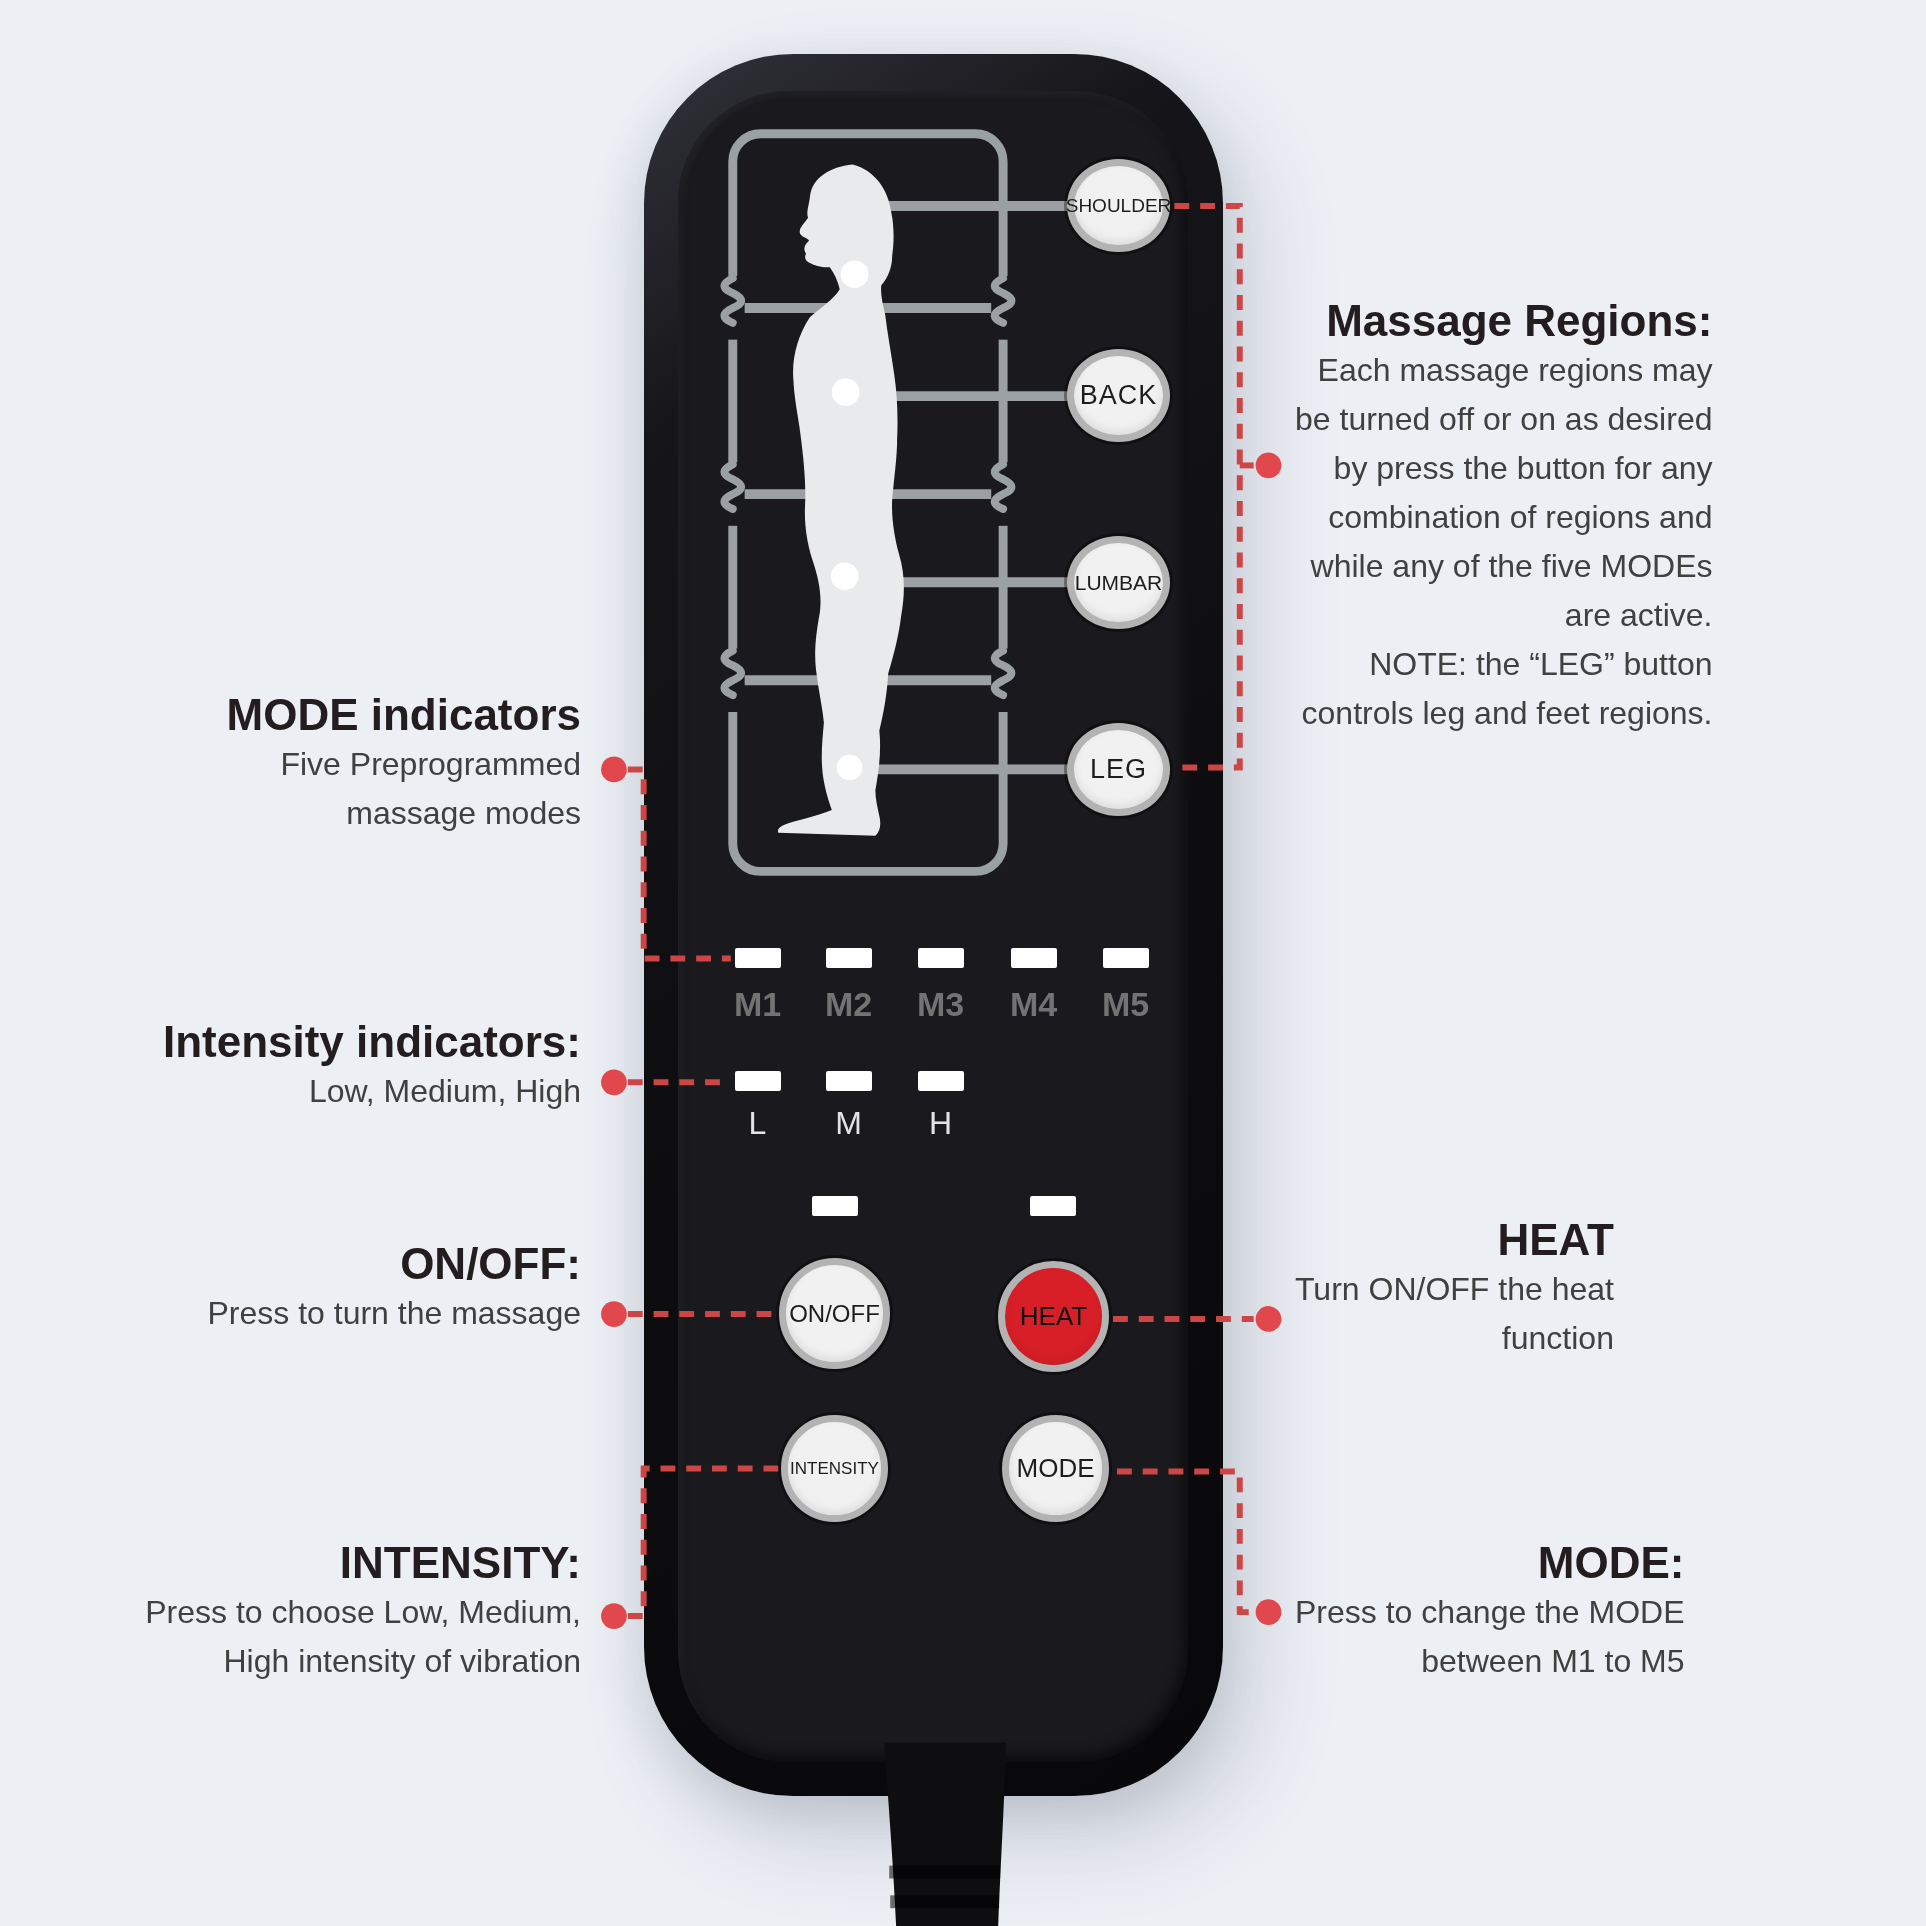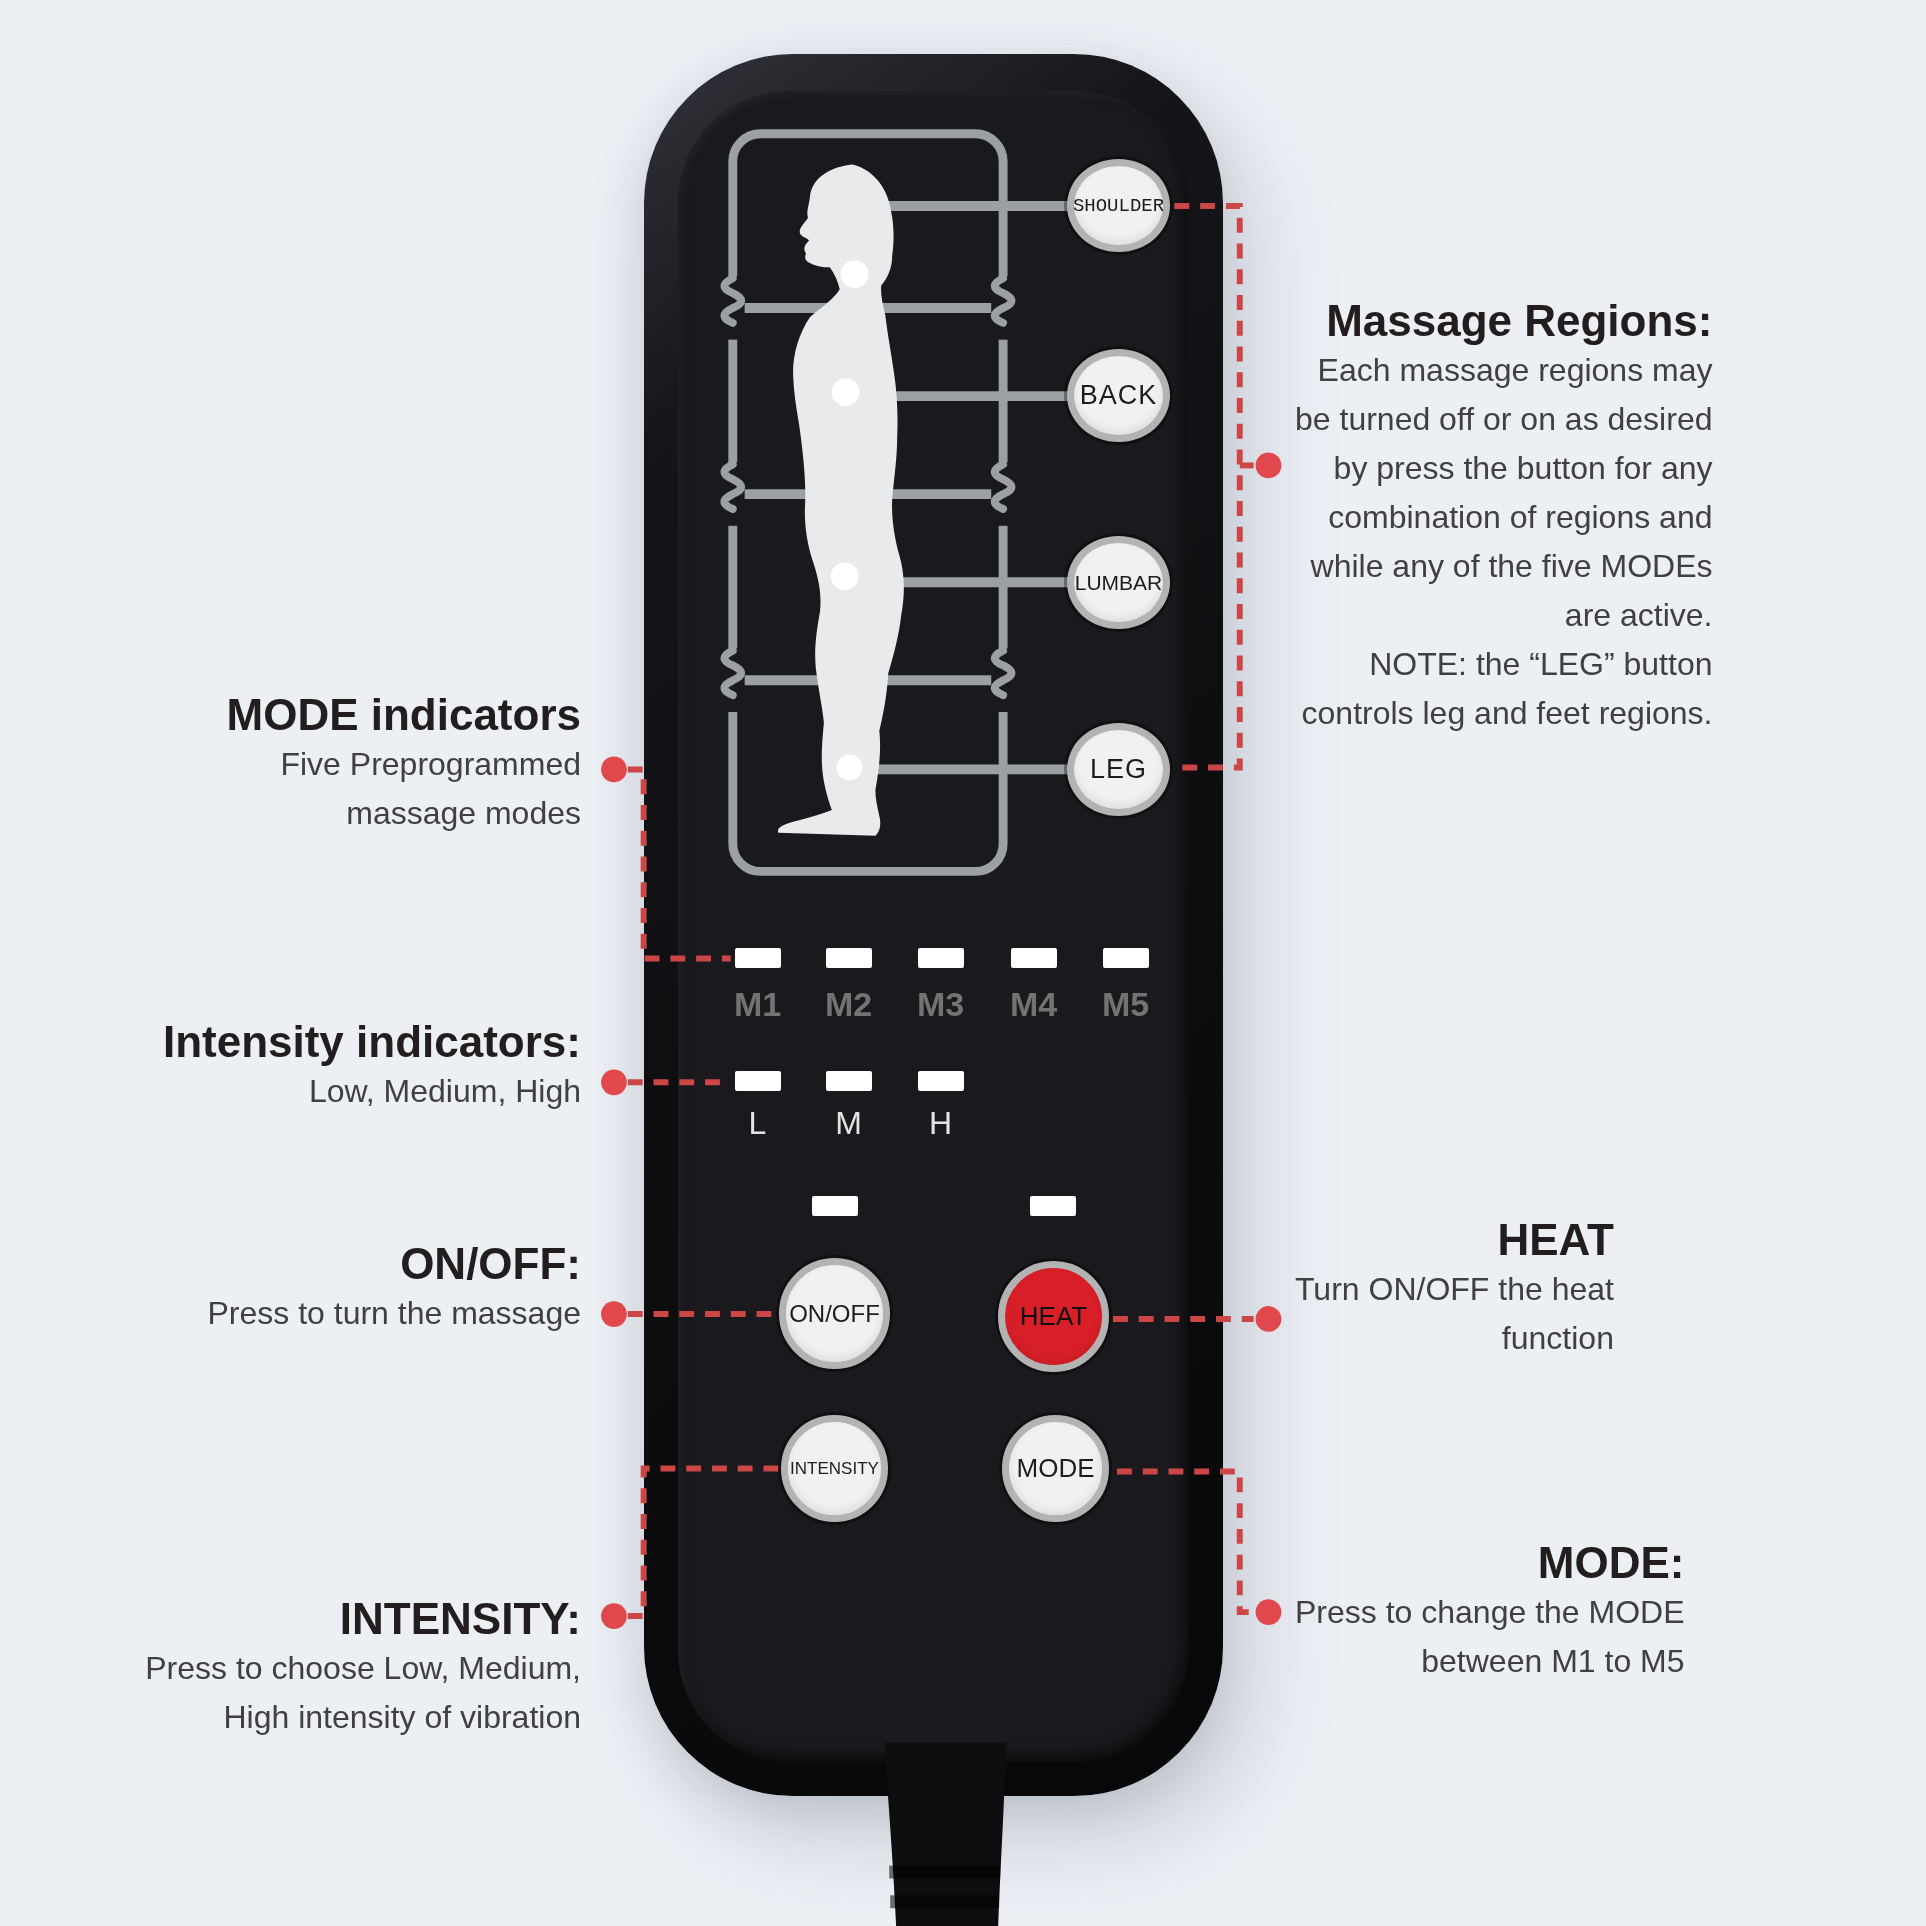--- a/index.html
+++ b/index.html
@@ -146,21 +146,21 @@
       <circle cx="1281" cy="470" r="13"></circle>
       <circle cx="620" cy="777" r="13"></circle>
       <circle cx="620" cy="1093" r="13"></circle>
       <circle cx="620" cy="1327" r="13"></circle>
       <circle cx="1281" cy="1332" r="13"></circle>
       <circle cx="620" cy="1632" r="13"></circle>
       <circle cx="1281" cy="1628" r="13"></circle>
     </g>
   </svg>
 
-  <div class="rbtn region" style="left:1067px;top:159px;font-size:19px;font-family:Liberation Mono, monospace;">
+  <div class="rbtn region" style="left:1067px;top:159px;font-size:19px;">
     <span>SHOULDER</span>
   </div>
   <div class="rbtn region" style="left:1067px;top:349px;font-size:27px;letter-spacing:1px;">
     <span>BACK</span>
   </div>
   <div class="rbtn region" style="left:1067px;top:536px;font-size:21px;">
     <span>LUMBAR</span>
   </div>
   <div class="rbtn region" style="left:1067px;top:723px;font-size:27px;letter-spacing:1px;">
     <span>LEG</span>
@@ -233,20 +233,20 @@
   <div class="anno left" style="top:1016px;">
     <div class="h">Intensity indicators:</div>
     <div class="b">Low, Medium, High</div>
   </div>
 
   <div class="anno left" style="top:1238px;">
     <div class="h">ON/OFF:</div>
     <div class="b">Press to turn the massage</div>
   </div>
 
-  <div class="anno left" style="top:1593px;">
+  <div class="anno left" style="top:1537px;">
     <div class="h">INTENSITY:</div>
     <div class="b">Press to choose Low, Medium,</div>
     <div class="b">High intensity of vibration</div>
   </div>
 
 </div>
 
 
 </body></html>

